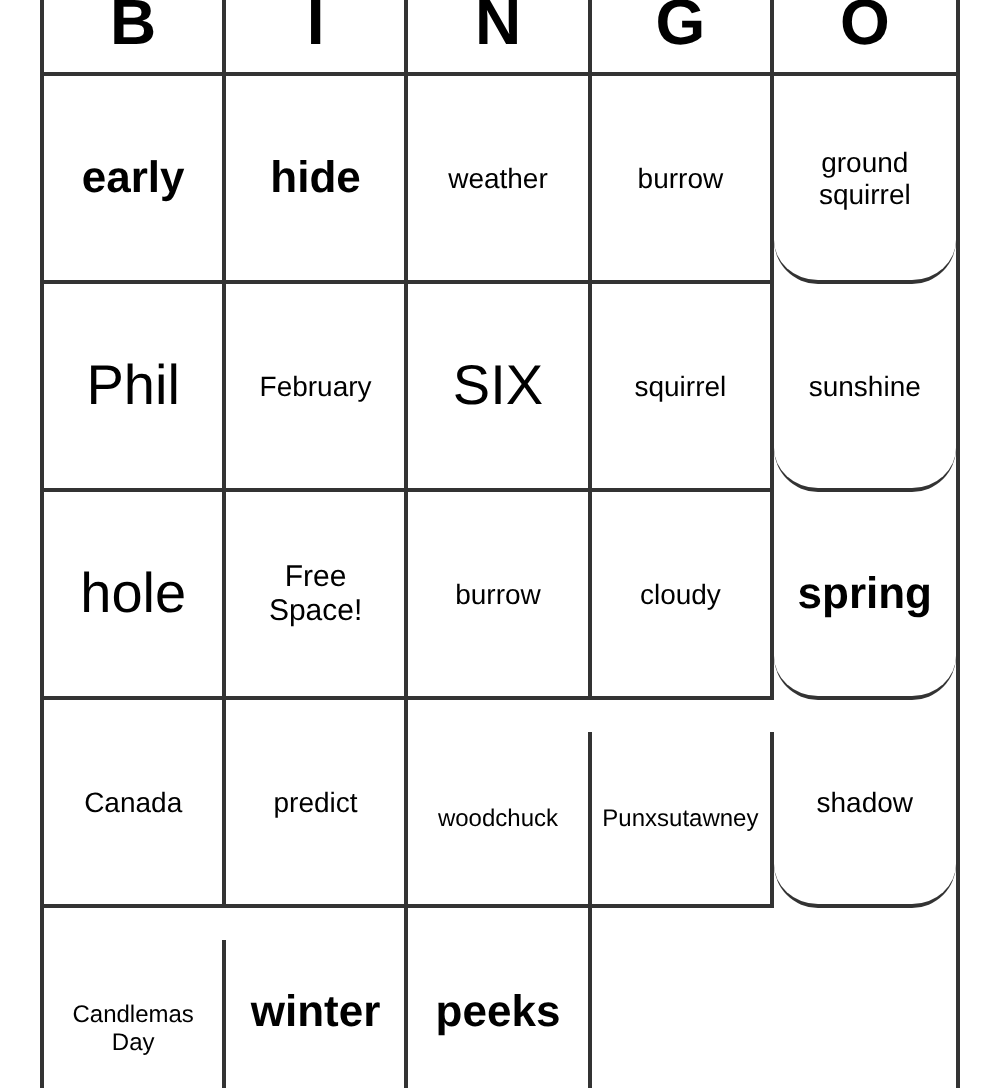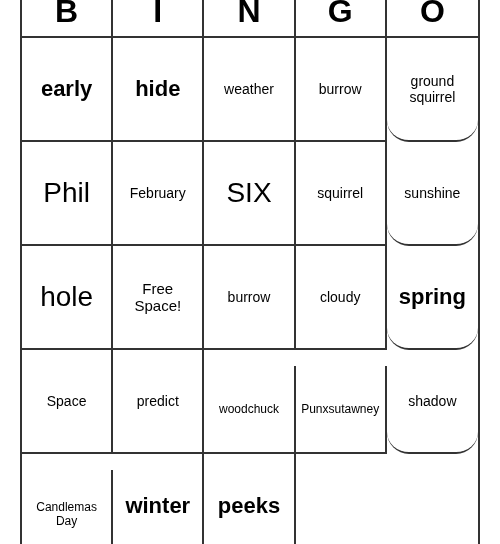--- a/index.html
+++ b/index.html
@@ -91,21 +91,21 @@
       <div class="bingo-cell xl-text">Phil</div>
       <div class="bingo-cell">February</div>
       <div class="bingo-cell xl-text">SIX</div>
       <div class="bingo-cell">squirrel</div>
       <div class="bingo-cell">sunshine</div>
       <div class="bingo-cell xl-text">hole</div>
       <div class="bingo-cell free-space">Free Space!</div>
       <div class="bingo-cell">burrow</div>
       <div class="bingo-cell">cloudy</div>
       <div class="bingo-cell large-text">spring</div>
-      <div class="bingo-cell">Space</div>
+      <div class="bingo-cell">Canada</div>
       <div class="bingo-cell">predict</div>
       <div class="bingo-cell small-text">woodchuck</div>
       <div class="bingo-cell small-text">Punxsutawney</div>
       <div class="bingo-cell">shadow</div>
       <div class="bingo-cell small-text">Candlemas Day</div>
       <div class="bingo-cell large-text">winter</div>
       <div class="bingo-cell large-text">peeks</div>
     </div>
 </div>
 

